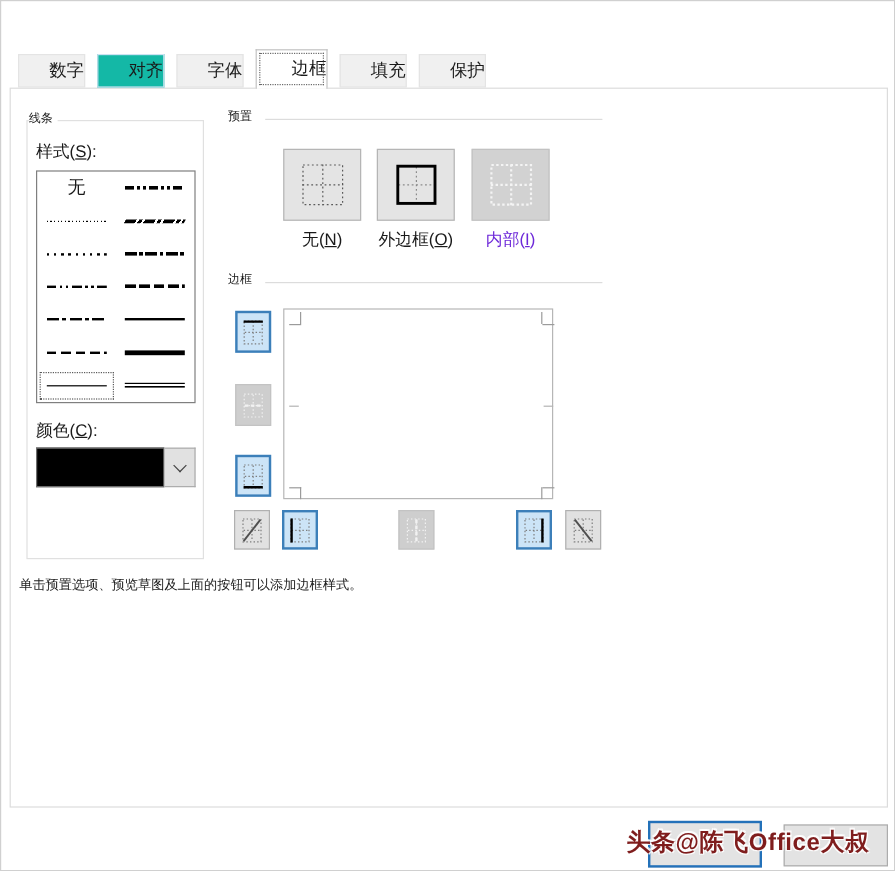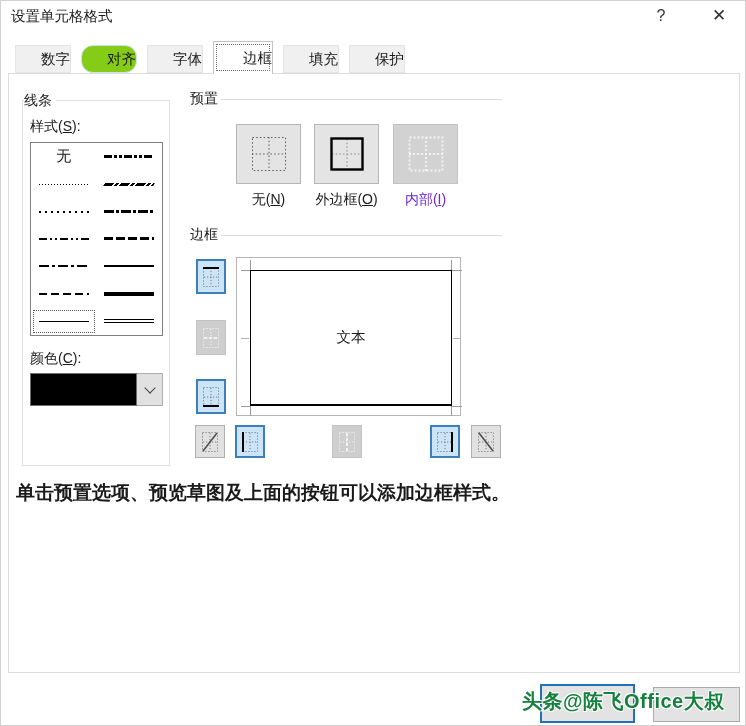--- a/index.html
+++ b/index.html
@@ -15,30 +15,30 @@
   .win-btn { position:absolute; top:2px; width:26px; height:26px; line-height:26px;
              text-align:center; font-size:16px; color:#333; background:none; border:none;
              cursor:default; font-family:inherit; }
   .help-btn { left:647px; }
   .close-btn { left:705px; font-size:17px; }
 
   
   .tabstrip { position:absolute; left:14px; top:41px; height:31px; display:flex; align-items:flex-end; z-index:3; }
   .tab { width:56px; height:28px; line-height:27px; text-align:right; font-size:14.5px;
          background:#f0f0f0; border:1px solid #e4e4e4; margin-right:10px; }
-  .tab.hover { background:#84cc16; border-color:#cde2f2;border-radius:12px; }
+  .tab.hover { background:#14b8a6; border-color:#cde2f2; }
   .tab.selected { width:60px; height:33px; line-height:32px; margin-bottom:-1px;
                   background:#fff; border:1px solid #c2c2c2; border-bottom:none;
                   outline:1px dotted #6a6a6a; outline-offset:-4px; }
 
   
   .content { position:absolute; left:7px; top:72px; width:732px; height:600px;
              background:#fff; border:1px solid #dcdcdc; }
 
-  .group-title { position:absolute; font-size:14px; background:#fff; padding-right:4px; }
+  .group-title { position:absolute; font-size:10px; background:#fff; padding-right:4px; }
   .hline { position:absolute; height:1px; background:#dcdcdc; }
 
   
   .line-groupbox { position:absolute; left:13px; top:26px; width:148px; height:366px;
                    border:1px solid #e0e0e0; }
   .line-group-title { left:15px; top:18px; }
   .field-label { position:absolute; font-size:14px; }
   .style-label { left:21px; top:44px; }
   .color-label { left:21px; top:276px; }
   u { text-decoration:underline; }
@@ -104,41 +104,36 @@
   .bb-diagonal-down-border { left:462px; top:351px; height:33px; }
 
   .preview { position:absolute; left:227px; top:183px; width:225px; height:159px;
              background:#fff; border:1px solid #b6b6b6; }
   .preview-cell { position:absolute; left:13px; top:12px; width:202px; height:136px;
                   border:1px solid #000; border-bottom-width:2px;
                   display:flex; align-items:center; justify-content:center; font-size:14.5px; }
   .tick { position:absolute; background:#9b9b9b; }
   .tick.mid { background:#b3b3b3; }
 
-  .hint { position:absolute; left:7px; top:406px; font-size:19px; color:#1a1a1a;font-weight:bold; }
+  .hint { position:absolute; left:7px; top:406px; font-size:11px; color:#1a1a1a; }
 
   
   .btn { position:absolute; background:#e3e3e3; cursor:default; }
   .ok-btn { left:539px; top:683px; width:95px; height:39px; border:2px solid #2371b9; }
   .cancel-btn { left:652px; top:686px; width:87px; height:35px; border:1px solid #acacac; }
   .watermark { position:absolute; left:521px; top:687px; font-size:20px; font-weight:bold;
-               color:#15803d; letter-spacing:0.5px; white-space:nowrap;
+               color:#7f1d1d; letter-spacing:0.5px; white-space:nowrap;
                text-shadow:1px 1px 0 rgba(255,255,255,.85), -1px -1px 0 rgba(255,255,255,.85),
                            1px -1px 0 rgba(255,255,255,.85), -1px 1px 0 rgba(255,255,255,.85); }
 </style>
 </head>
 <body>
 
 <div class="dialog">
 
-  <div class="titlebar">
-    <div class="title">设置单元格格式</div>
-    <button class="win-btn help-btn">?</button>
-    <button class="win-btn close-btn">✕</button>
-  </div>
 
   <div class="tabstrip" id="tabs">
       <div class="tab normal">数字</div>
       <div class="tab hover">对齐</div>
       <div class="tab normal">字体</div>
       <div class="tab selected">边框</div>
       <div class="tab normal">填充</div>
       <div class="tab normal">保护</div>
     </div>
 
@@ -245,23 +240,20 @@
       <div class="tick" style="left:4px;top:12px;width:10px;height:1px"></div>
       <div class="tick" style="left:13px;top:2px;width:1px;height:10px"></div>
       <div class="tick" style="left:215px;top:12px;width:10px;height:1px"></div>
       <div class="tick" style="left:214px;top:2px;width:1px;height:10px"></div>
       <div class="tick" style="left:4px;top:148px;width:10px;height:1px"></div>
       <div class="tick" style="left:13px;top:148px;width:1px;height:10px"></div>
       <div class="tick" style="left:215px;top:148px;width:10px;height:1px"></div>
       <div class="tick" style="left:214px;top:148px;width:1px;height:10px"></div>
       <div class="tick mid" style="left:4px;top:80px;width:8px;height:1px"></div>
       <div class="tick mid" style="left:216px;top:80px;width:8px;height:1px"></div>
-      <div class="preview-cell">
-        <span>文本</span>
-      </div>
     </div>
 
     <div id="border-buttons">
         <button class="bborder-btn bb-top-border active">
           <svg width="20" height="24" viewBox="0 0 20 24">
     <rect x="2.5" y="2.5" width="15" height="19" stroke="#7d7d7d" stroke-dasharray="1.2,1.8" fill="none"></rect>
     <line x1="10" y1="3" x2="10" y2="21" stroke="#7d7d7d" stroke-dasharray="1.2,1.8" fill="none"></line>
     <line x1="3" y1="12" x2="17" y2="12" stroke="#7d7d7d" stroke-dasharray="1.2,1.8" fill="none"></line>
     <line x1="2" y1="3" x2="18" y2="3" stroke="#000" stroke-width="2"></line>
           </svg>

